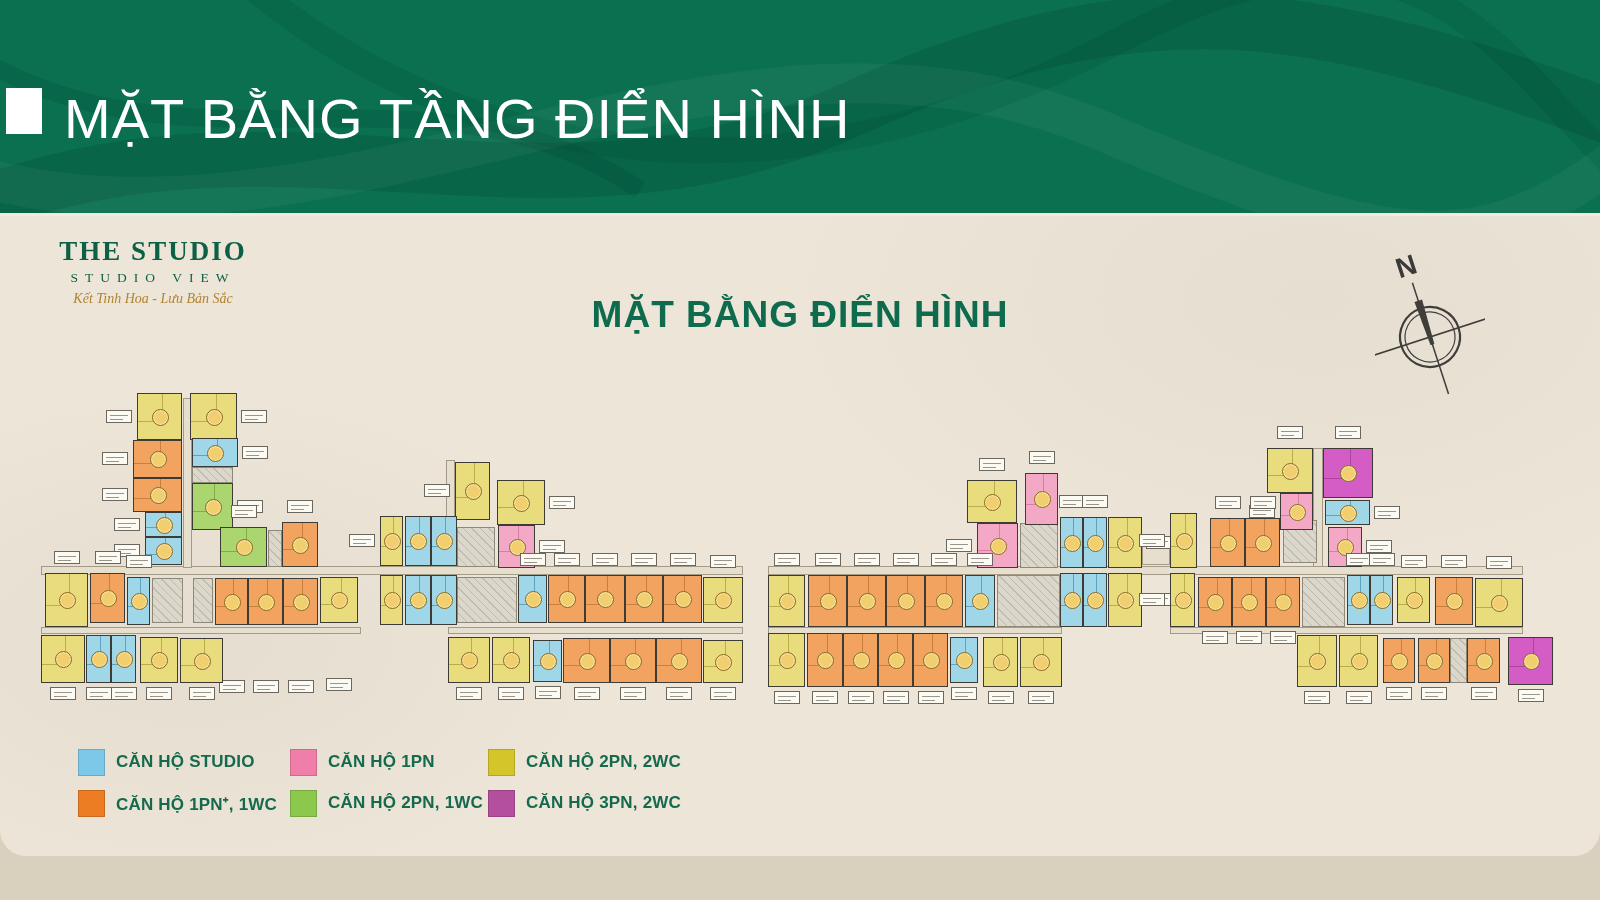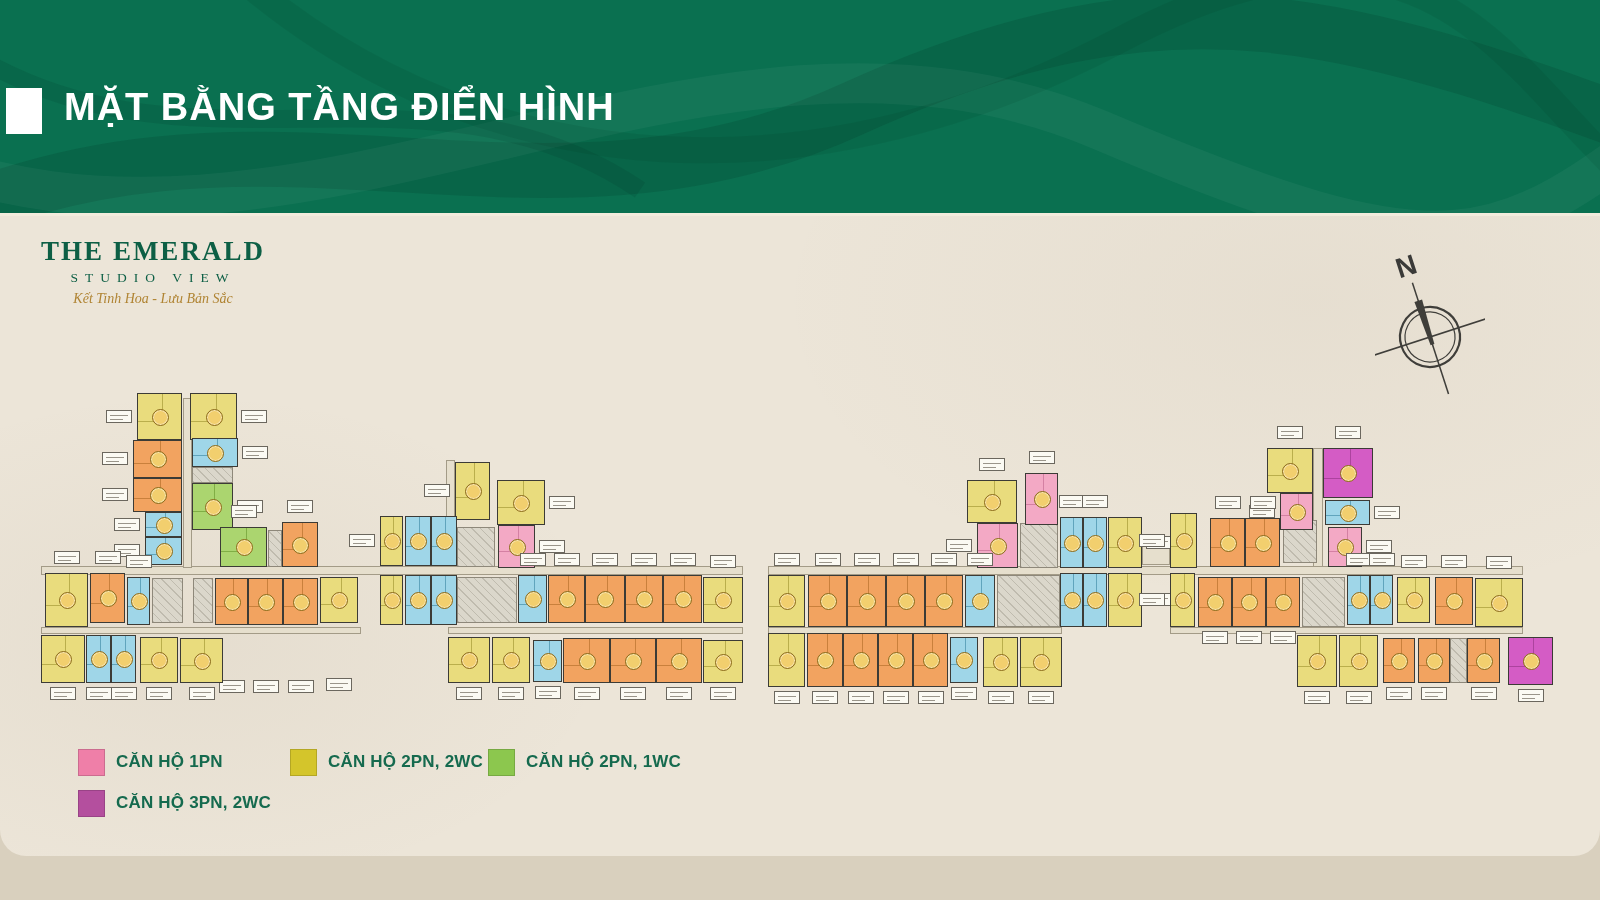--- a/index.html
+++ b/index.html
@@ -10,22 +10,22 @@
          background:
            radial-gradient(ellipse 700px 420px at 12% 75%, rgba(120,100,70,.06), transparent 60%),
            radial-gradient(ellipse 900px 520px at 82% 35%, rgba(120,100,70,.05), transparent 60%),
            #ece5d8;
          border-radius:0 0 26px 26px;}
   
   .header{position:absolute;left:0;top:0;width:1600px;height:213px;background:#0a7050;
           border-bottom:3px solid #f2ecdd;overflow:hidden;}
   .header svg{position:absolute;left:0;top:0;}
   .header-square{position:absolute;left:6px;top:88px;width:36px;height:46px;background:#fff;}
-  .header-title{position:absolute;left:64px;top:86px;color:#ffffff;font-size:38px;
-                font-weight:700;letter-spacing:1px;white-space:nowrap;}
+  .header-title{position:absolute;left:64px;top:86px;color:#ffffff;font-size:56px;
+                font-weight:400;letter-spacing:1px;white-space:nowrap;}
   
   .logo{position:absolute;left:34px;top:236px;width:238px;text-align:center;}
   .logo-line1{font-family:"Liberation Serif",serif;font-weight:700;font-size:27px;
               letter-spacing:2px;color:#0d5f45;white-space:nowrap;}
   .logo-line2{font-family:"Liberation Serif",serif;font-size:13.5px;letter-spacing:7px;
               color:#0d5f45;margin-top:3px;white-space:nowrap;}
   .logo-tagline{font-family:"Liberation Serif",serif;font-style:italic;font-size:14px;
                 color:#b08433;margin-top:5px;white-space:nowrap;}
   
   .plan-title{position:absolute;left:500px;top:294px;width:600px;text-align:center;color:#0e6b4e;}
@@ -71,26 +71,27 @@
       <path d="M-100,240 C250,60 520,260 850,110 S1350,20 1700,150" fill="none" stroke="rgba(0,45,30,.16)" stroke-width="55"></path>
       <path d="M-100,150 C300,320 700,-40 1100,130 S1500,240 1750,60" fill="none" stroke="rgba(255,255,255,.045)" stroke-width="40"></path>
       <path d="M200,-60 C420,160 760,230 1120,40 S1520,140 1700,230" fill="none" stroke="rgba(0,45,30,.10)" stroke-width="26"></path>
       <path d="M-50,40 C180,200 420,40 640,190" fill="none" stroke="rgba(0,45,30,.12)" stroke-width="18"></path>
     </svg>
     <div class="header-square"></div>
     <div class="header-title">MẶT BẰNG TẦNG ĐIỂN HÌNH</div>
   </div>
 
   <div class="logo">
-    <div class="logo-line1">THE EMERALD</div>
+    <div class="logo-line1">THE STUDIO</div>
     <div class="logo-line2">STUDIO VIEW</div>
     <div class="logo-tagline">Kết Tinh Hoa - Lưu Bản Sắc</div>
   </div>
 
   <div class="plan-title">
+    <div class="l1">MẶT BẰNG ĐIỂN HÌNH</div>
   </div>
 
   <div class="compass">
     <svg width="110" height="145" viewBox="0 0 110 145">
       <g transform="rotate(-18 55 85)" stroke="#3f3e3a" fill="none">
         <line x1="55" y1="28" x2="55" y2="145" stroke-width="1.5"></line>
         <line x1="-6" y1="85" x2="116" y2="85" stroke-width="1.5"></line>
         <circle cx="55" cy="85" r="30" stroke-width="2.2"></circle>
         <circle cx="55" cy="85" r="25" stroke-width="1.2"></circle>
         <polygon points="51,47 59,47 57,93 53,93" fill="#3f3e3a" stroke="none"></polygon>
@@ -561,28 +562,36 @@
       <div class="chip" style="left: 1470.5px; top: 687px; width: 26px; height: 13px;"></div>
       <div class="unit" style="left: 1508px; top: 637px; width: 45px; height: 48px; background: rgb(212, 92, 197);">
         <div class="rooms" style="border-color: rgb(141, 47, 127);"></div>
         <div class="badge"></div>
       </div>
       <div class="chip" style="left: 1517.5px; top: 689px; width: 26px; height: 13px;"></div>
     </div>
 
   <div class="legend">
       <div class="legend-item">
+        <div class="legend-swatch" style="background: rgb(124, 200, 232);"></div>
+        <div class="legend-label">CĂN HỘ STUDIO</div>
+      </div>
+      <div class="legend-item">
         <div class="legend-swatch" style="background: rgb(239, 127, 168);"></div>
         <div class="legend-label">CĂN HỘ 1PN</div>
       </div>
       <div class="legend-item">
         <div class="legend-swatch" style="background: rgb(212, 197, 43);"></div>
         <div class="legend-label">CĂN HỘ 2PN, 2WC</div>
       </div>
       <div class="legend-item">
+        <div class="legend-swatch" style="background: rgb(236, 125, 35);"></div>
+        <div class="legend-label">CĂN HỘ 1PN⁺, 1WC</div>
+      </div>
+      <div class="legend-item">
         <div class="legend-swatch" style="background: rgb(140, 199, 78);"></div>
         <div class="legend-label">CĂN HỘ 2PN, 1WC</div>
       </div>
       <div class="legend-item">
         <div class="legend-swatch" style="background: rgb(180, 79, 158);"></div>
         <div class="legend-label">CĂN HỘ 3PN, 2WC</div>
       </div>
     </div>
 
 </div>

